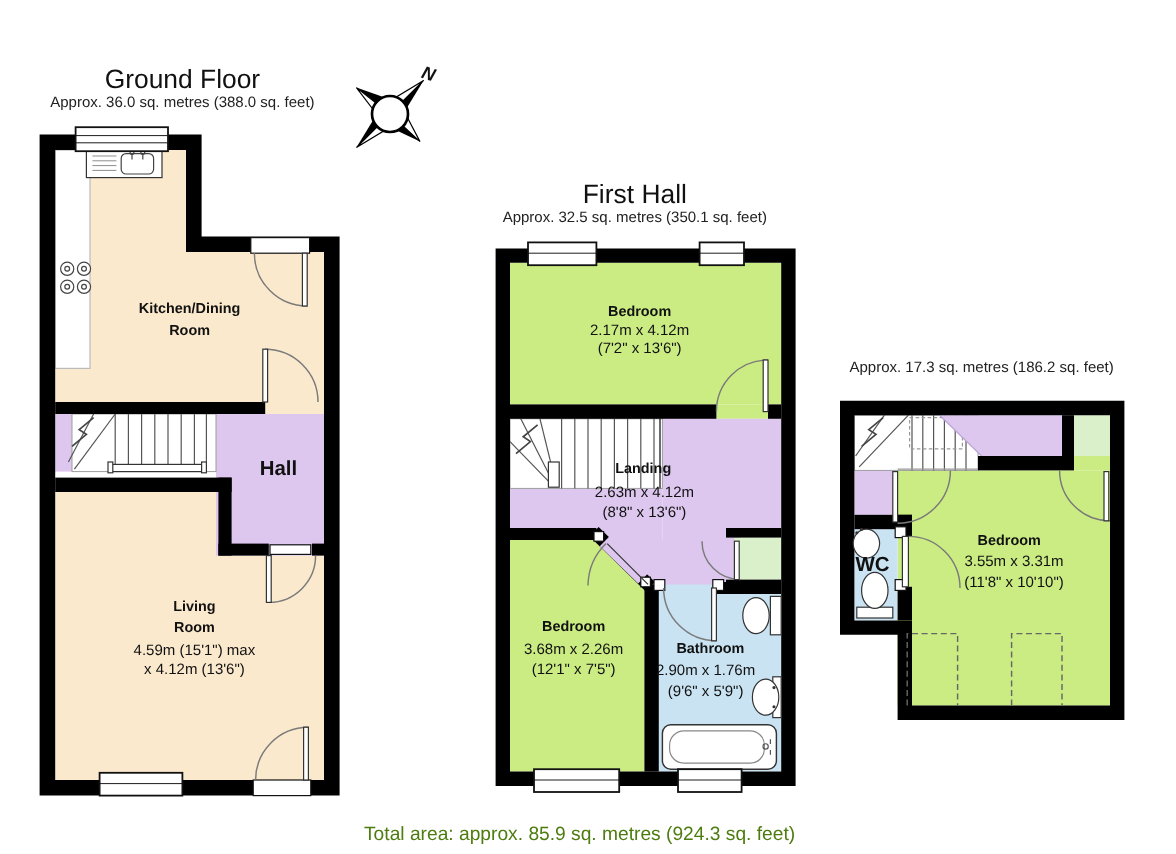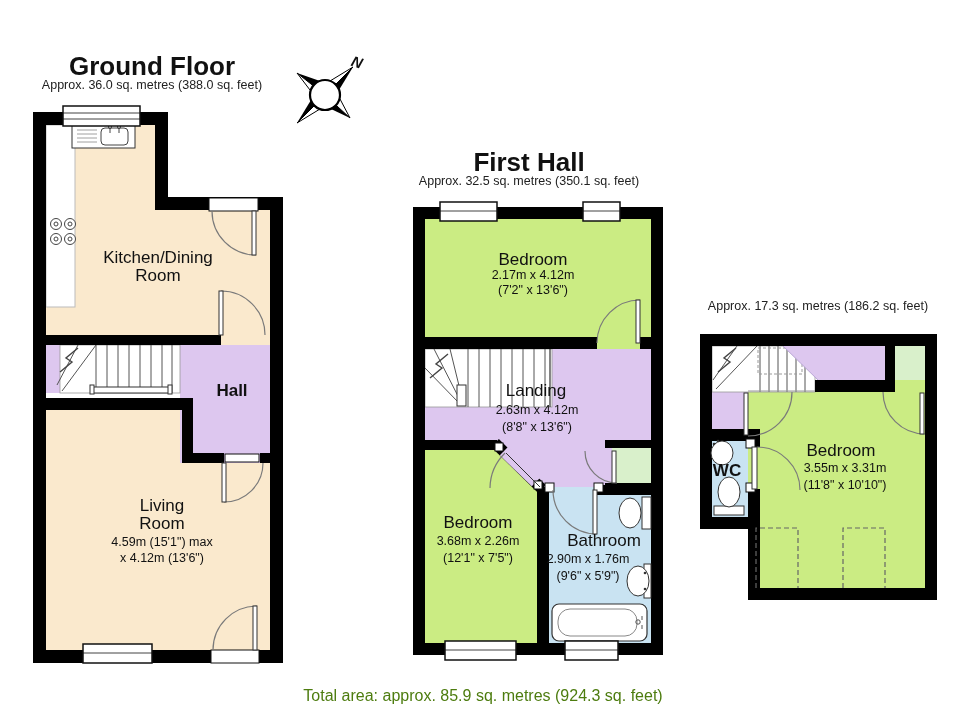--- a/index.html
+++ b/index.html
@@ -1,23 +1,23 @@
 <!DOCTYPE html>
 <html><head>
 <meta charset="utf-8">
 <style>
   html,body{margin:0;padding:0;background:#ffffff;}
   .stage{position:relative;width:980px;height:712px;background:#ffffff;overflow:hidden;
          font-family:"Liberation Sans",sans-serif;}
   .stage svg{position:absolute;left:0;top:0;}
   .lbl{position:absolute;transform:translate(-50%,-50%);text-align:center;
        white-space:nowrap;color:#111;line-height:1;}
-  .floor-title{font-weight:bold;font-size:26px;letter-spacing:0px;}
+  .floor-title{font-weight:normal;font-size:22px;letter-spacing:0px;}
   .floor-sub{font-size:12.5px;color:#222;}
-  .room-name{font-weight:normal;font-size:17px;}
+  .room-name{font-weight:bold;font-size:12px;}
   .room-name-lg{font-weight:bold;font-size:17px;}
   .room-dim{font-size:12.5px;}
   .total{font-size:16px;color:#4d7c0f;}
   .north{font-size:15px;font-weight:bold;font-style:italic;transform:translate(-50%,-50%) rotate(18deg);}
 </style>
 </head>
 <body>
 
 <div class="stage">
 
@@ -313,21 +313,21 @@
 <div class="lbl room-dim" style="left:533px;top:290px;">(7'2" x 13'6")</div>
 
 <div class="lbl room-name" style="left:536px;top:390px;">Landing</div>
 <div class="lbl room-dim" style="left:537px;top:410px;">2.63m x 4.12m</div>
 <div class="lbl room-dim" style="left:537px;top:427px;">(8'8" x 13'6")</div>
 
 <div class="lbl room-name" style="left:478px;top:522px;">Bedroom</div>
 <div class="lbl room-dim" style="left:478px;top:541px;">3.68m x 2.26m</div>
 <div class="lbl room-dim" style="left:478px;top:558px;">(12'1" x 7'5")</div>
 
-<div class="lbl room-name" style="left:592px;top:540px;margin-left:12px;">Bathroom</div>
+<div class="lbl room-name" style="left:592px;top:540px;">Bathroom</div>
 <div class="lbl room-dim" style="left:588px;top:559px;">2.90m x 1.76m</div>
 <div class="lbl room-dim" style="left:588px;top:576px;">(9'6" x 5'9")</div>
 
 <div class="lbl floor-sub" style="left:818px;top:306px;">Approx. 17.3 sq. metres (186.2 sq. feet)</div>
 
 <div class="lbl room-name-lg" style="left:727px;top:470px;">WC</div>
 <div class="lbl room-name" style="left:841px;top:450px;">Bedroom</div>
 <div class="lbl room-dim" style="left:845px;top:468px;">3.55m x 3.31m</div>
 <div class="lbl room-dim" style="left:845px;top:485px;">(11'8" x 10'10")</div>
 

